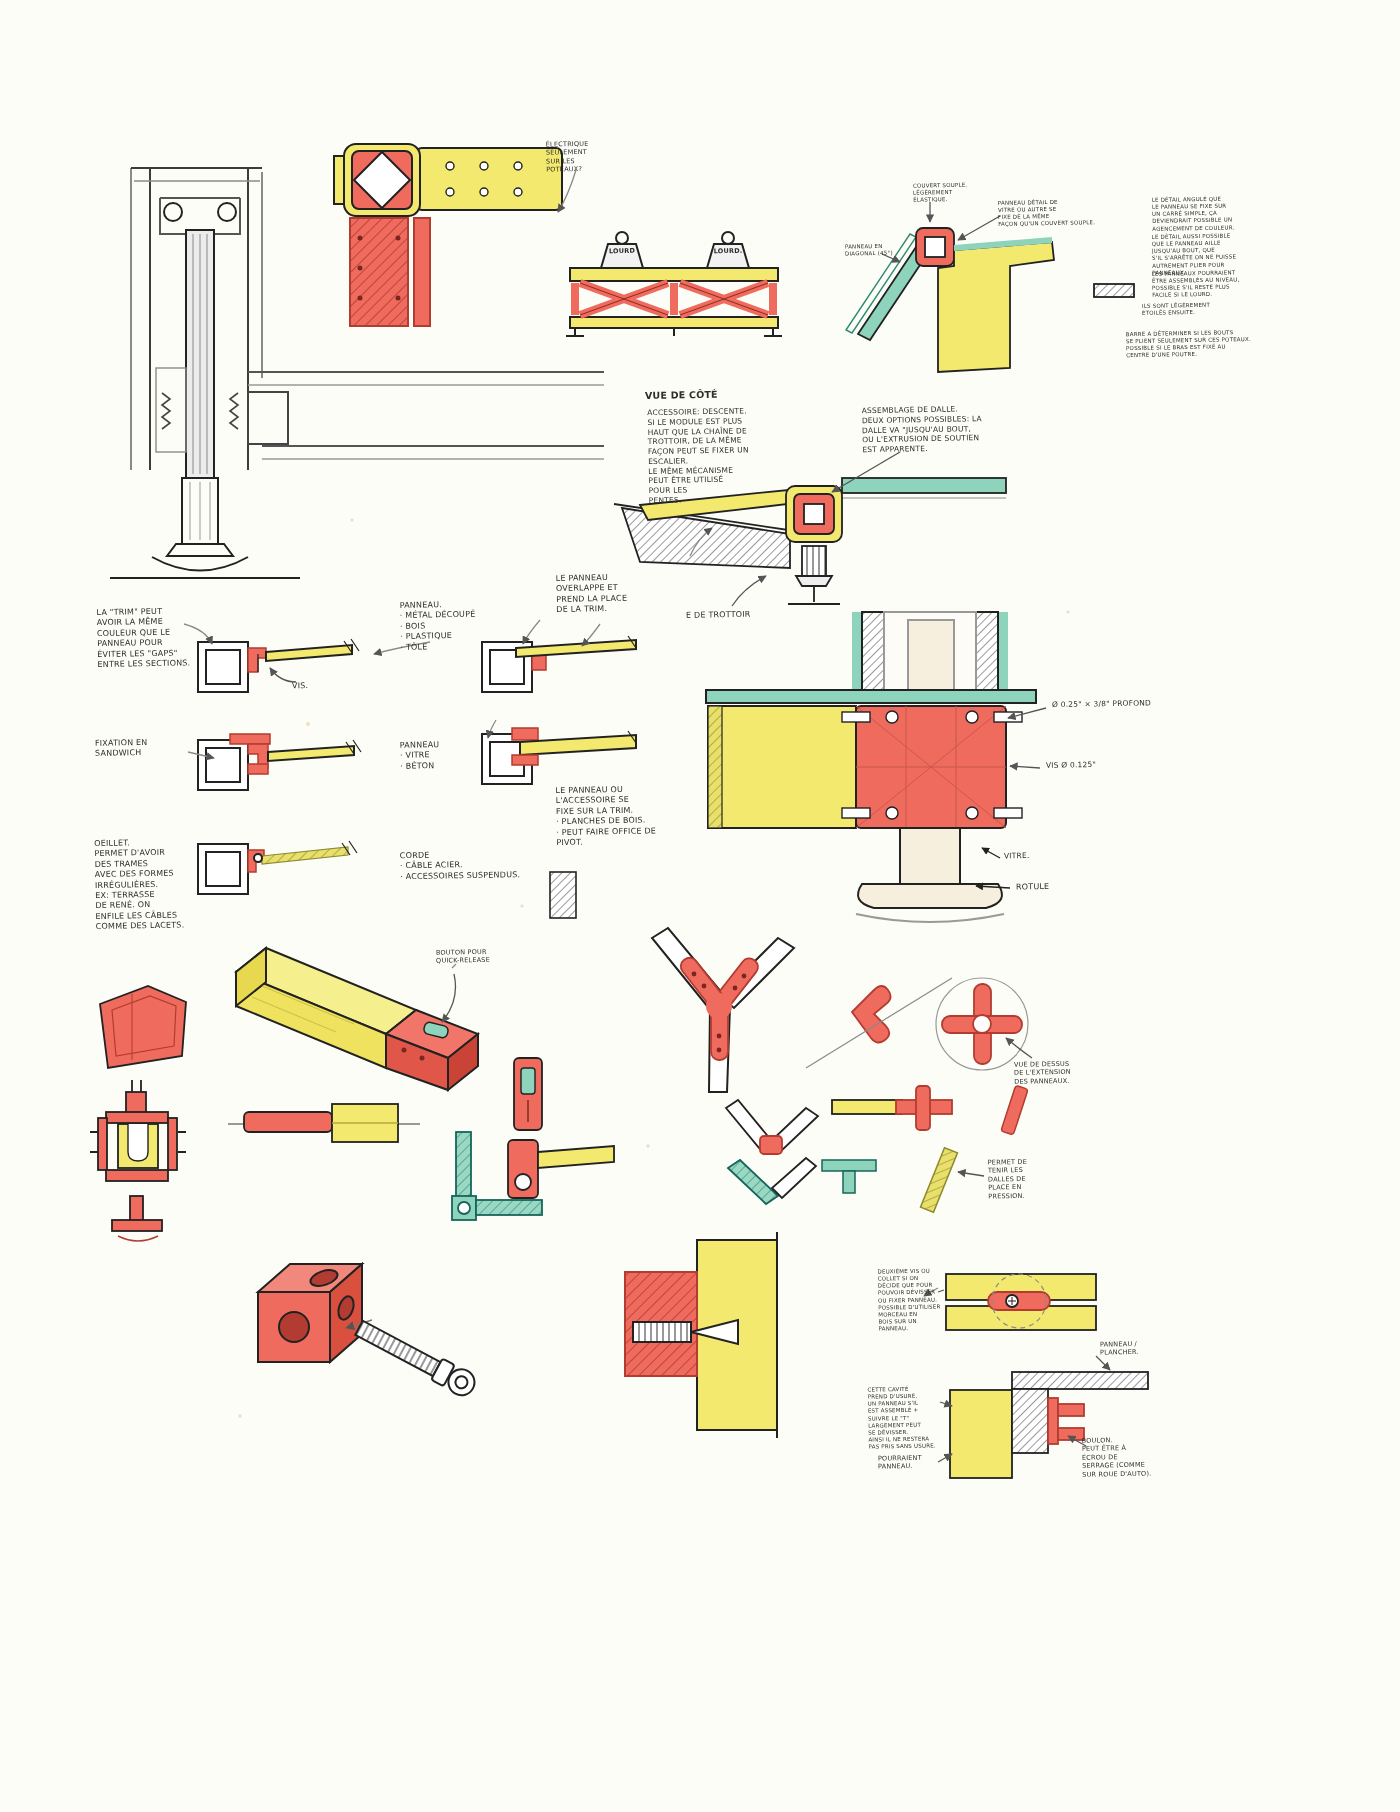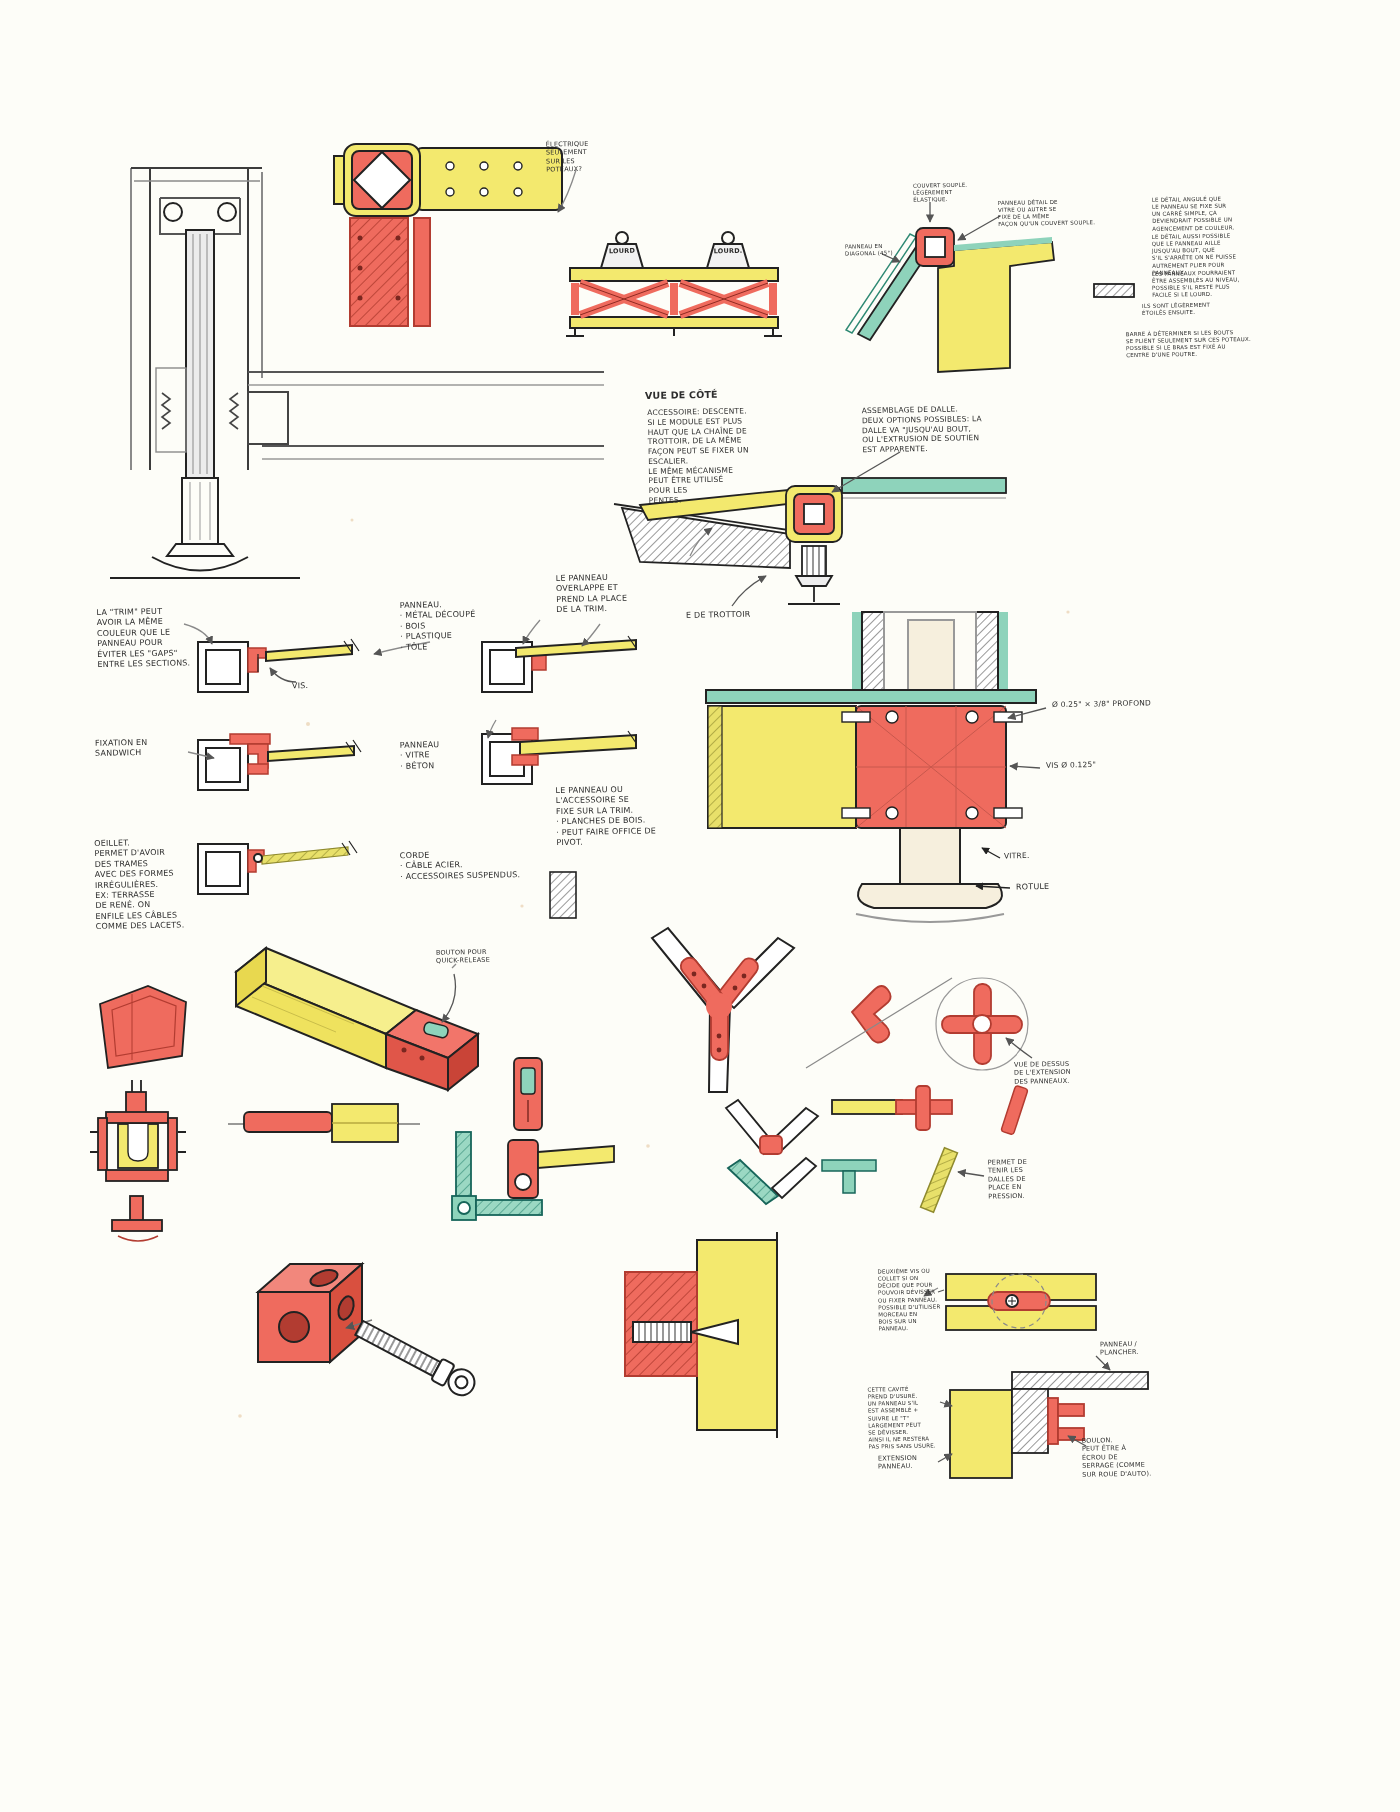--- a/index.html
+++ b/index.html
@@ -573,21 +573,21 @@
 PLANCHER.</div>
 <div class="note t5" style="left:868px;top:1386px;width:68px;">CETTE CAVITÉ
 PREND D'USURE.
 UN PANNEAU S'IL
 EST ASSEMBLÉ +
 SUIVRE LE "T"
 LARGEMENT PEUT
 SE DÉVISSER.
 AINSI IL NE RESTERA
 PAS PRIS SANS USURE.</div>
-<div class="note t6" style="left:878px;top:1454px;width:64px;">EXTENSION
+<div class="note t6" style="left:878px;top:1454px;width:64px;">POURRAIENT
 PANNEAU.</div>
 <div class="note t6" style="left:1082px;top:1436px;width:88px;">BOULON.
 PEUT ÊTRE À
 ÉCROU DE
 SERRAGE (COMME
 SUR ROUE D'AUTO).</div>
 
 </div>
 
 </body></html>

